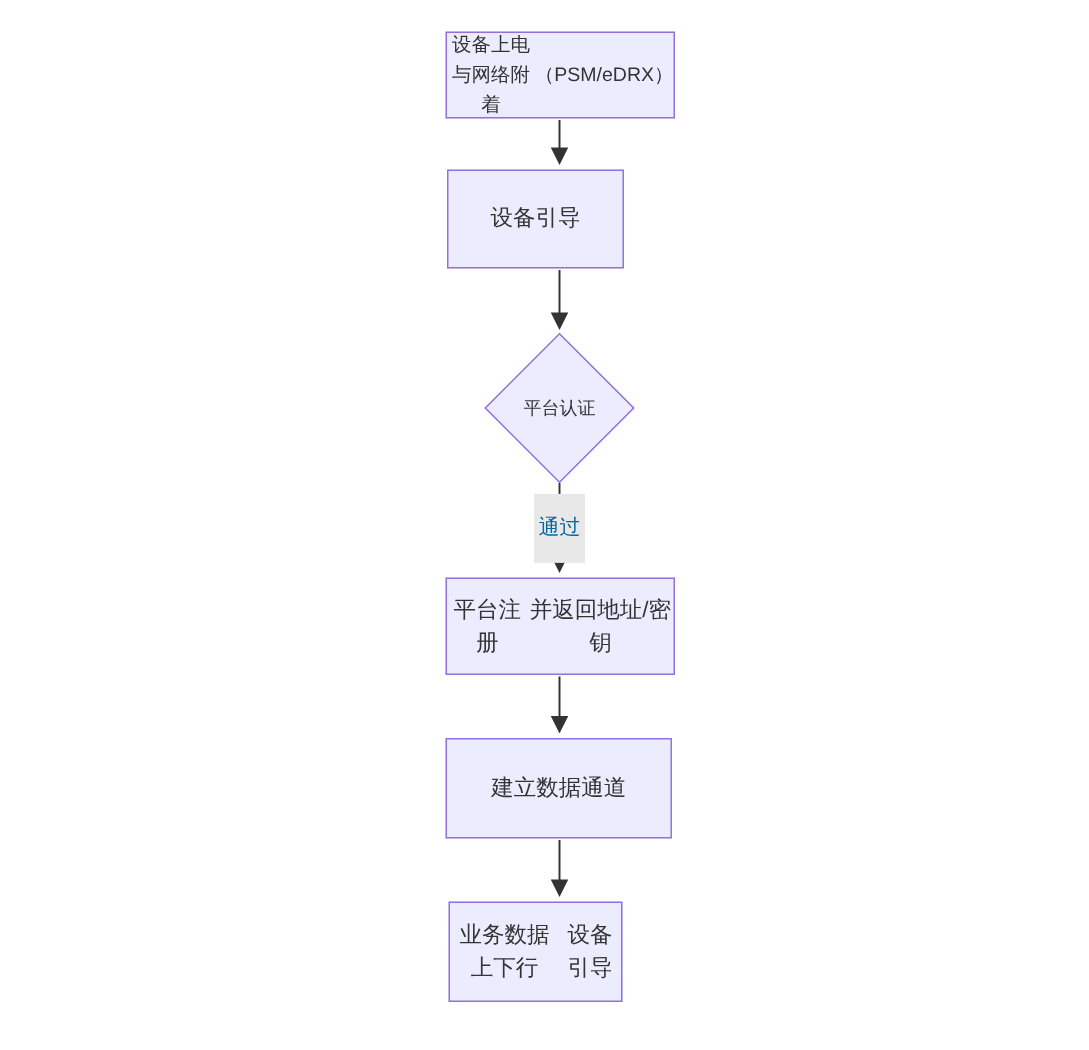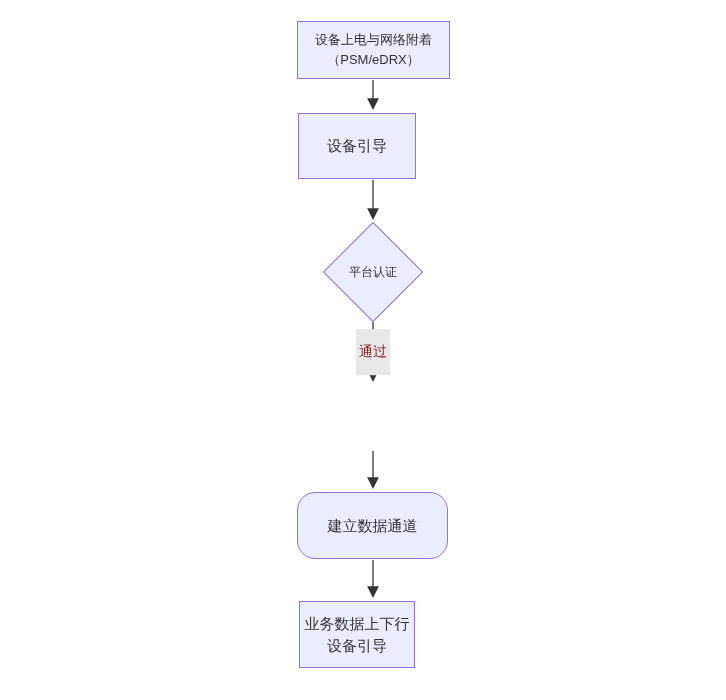--- a/index.html
+++ b/index.html
@@ -23,23 +23,24 @@
     height: 700px;
     pointer-events: none;
   }
   .node {
     position: absolute;
     box-sizing: border-box;
     background: #ECECFF;
     border: 1px solid #9370DB;
     color: #333333;
     display: flex;
-    flex-direction: column;
+    flex-direction: row;
     align-items: center;
     justify-content: center;
+    text-align: center;
     font-size: 15px;
     line-height: 1.45;
     z-index: 2;
   }
   .node.small-text {
     font-size: 13px;
     line-height: 1.55;
   }
   .diamond-wrap {
     position: absolute;
@@ -65,21 +66,21 @@
     display: flex;
     align-items: center;
     justify-content: center;
     color: #333333;
     font-size: 12px;
   }
   .edge-label {
     position: absolute;
     transform: translate(-50%, -50%);
     background: #e8e8e8;
-    color: #7f1d1d;
+    color: #0369a1;
     font-size: 14px;
     line-height: 1.25;
     padding: 14px 3px;
     z-index: 3;
     white-space: nowrap;
   }
 </style>
 </head>
 <body>
 
@@ -107,22 +108,26 @@
     <div>设备引导</div>
   </div>
 
   <div class="diamond-wrap" style="left:322px; top:222px; width:102px; height:100px;">
     <div class="diamond-shape"></div>
     <div class="diamond-label">平台认证</div>
   </div>
 
   <div class="edge-label" style="left:373px; top:352px;">通过</div>
 
+  <div class="node" style="left:297px; top:385px; width:153px; height:65px;">
+    <div>平台注册</div>
+    <div>并返回地址/密钥</div>
+  </div>
 
-  <div class="node" style="left:297px; top:492px; width:151px; height:67px;border-radius:18px;">
+  <div class="node" style="left:297px; top:492px; width:151px; height:67px;">
     <div>建立数据通道</div>
   </div>
 
   <div class="node" style="left:299px; top:601px; width:116px; height:67px;">
     <div>业务数据上下行</div>
     <div>设备引导</div>
   </div>
 
 </div>
 

